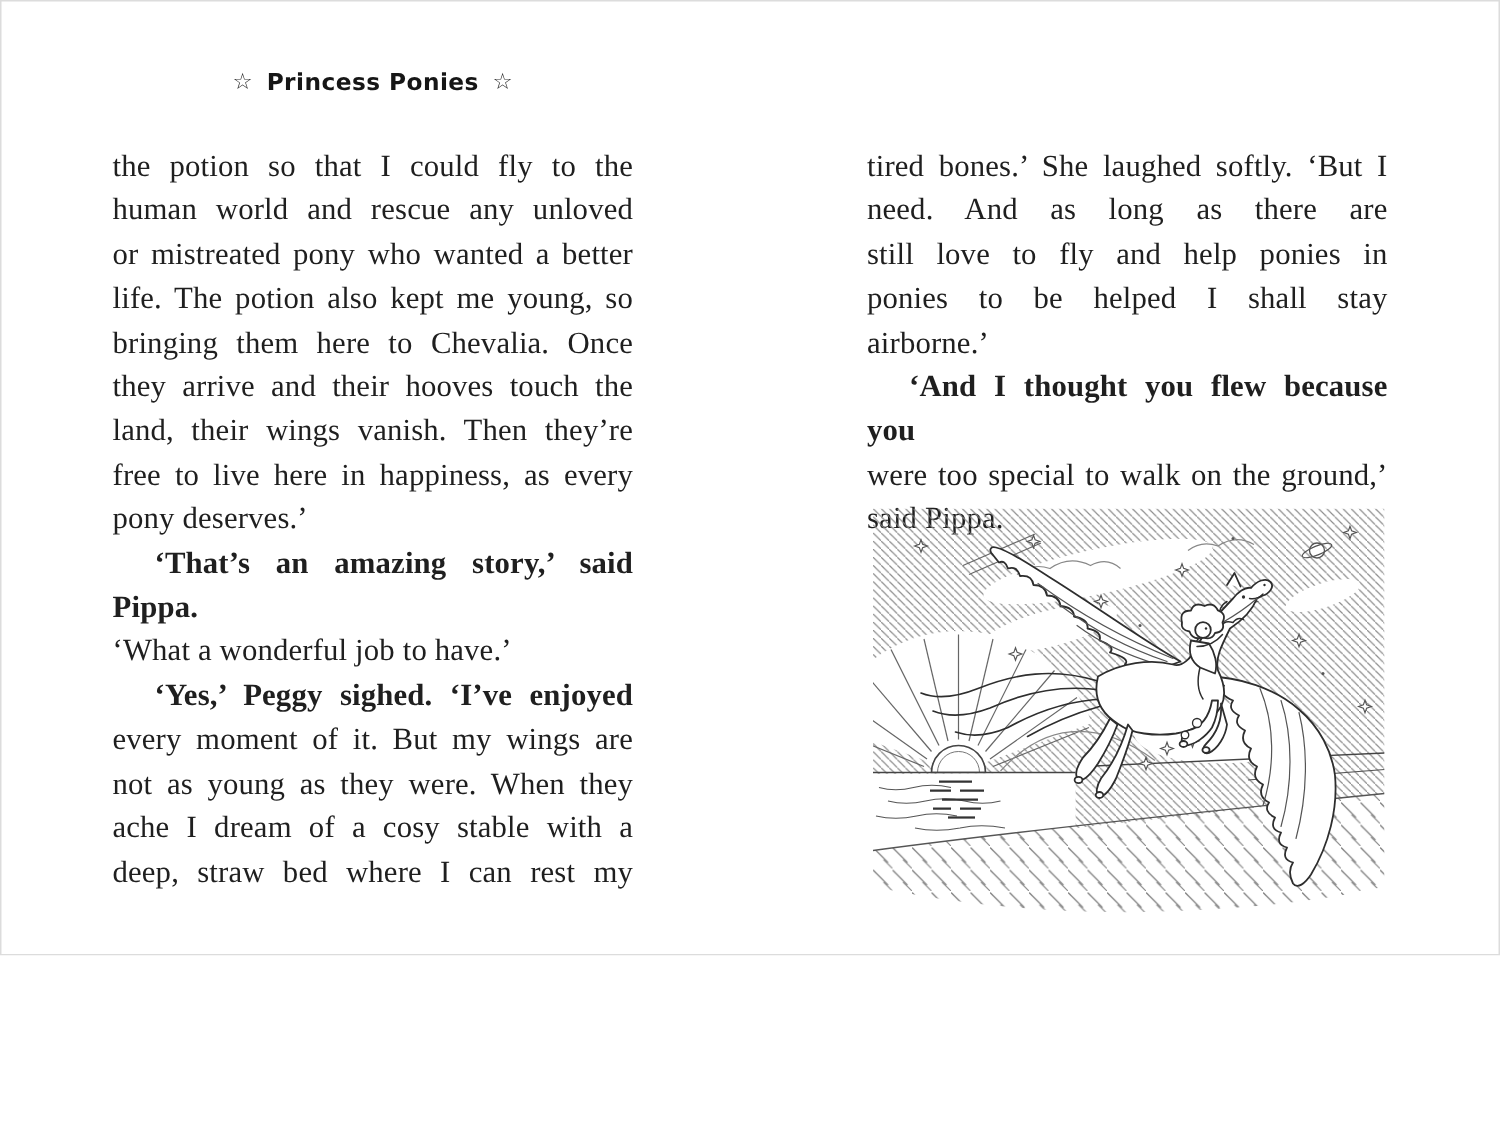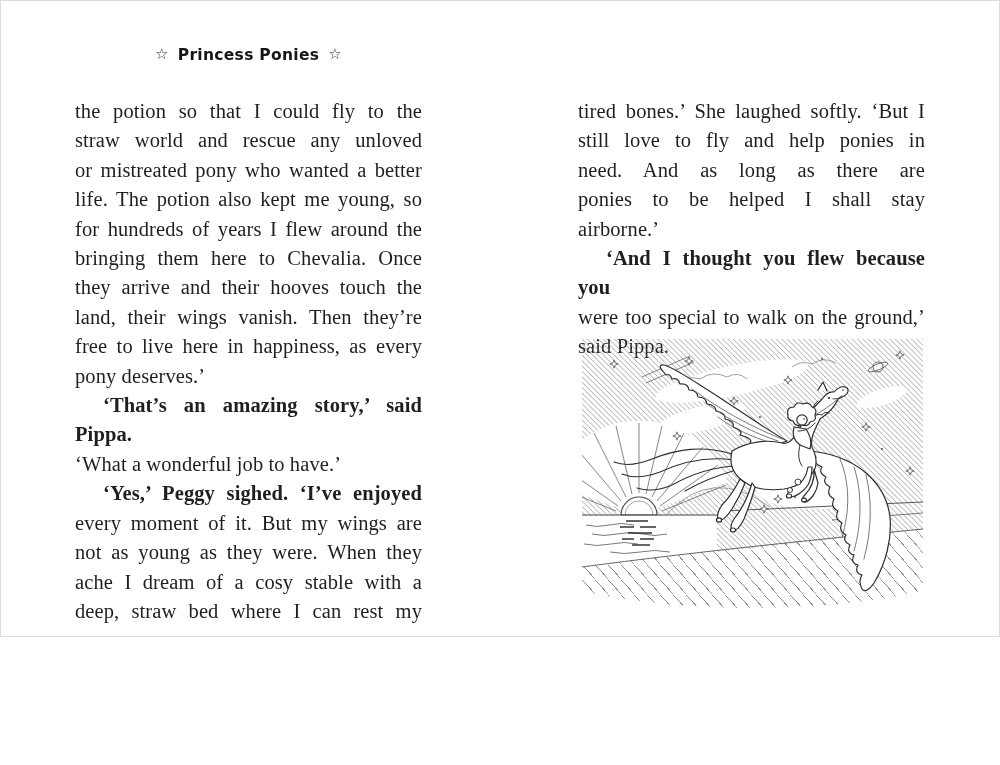--- a/index.html
+++ b/index.html
@@ -34,24 +34,23 @@
 <body>
 
 <div id="screen">
 
   <section class="page left">
     <header class="running-head">
       <span class="star">☆</span><span>Princess Ponies</span><span class="star">☆</span>
     </header>
     <div class="text-block">
         <div class="line">the potion so that I could fly to the</div>
-        <div class="line">straw world and rescue any unloved</div>
+        <div class="line">human world and rescue any unloved</div>
         <div class="line">or mistreated pony who wanted a better</div>
         <div class="line">life. The potion also kept me young, so</div>
-        <div class="line">for hundreds of years I flew around the</div>
         <div class="line">bringing them here to Chevalia. Once</div>
         <div class="line">they arrive and their hooves touch the</div>
         <div class="line">land, their wings vanish. Then they’re</div>
         <div class="line">free to live here in happiness, as every</div>
         <div class="line flush">pony deserves.’</div>
         <div class="line indent">‘That’s an amazing story,’ said Pippa.</div>
         <div class="line flush">‘What a wonderful job to have.’</div>
         <div class="line indent">‘Yes,’ Peggy sighed. ‘I’ve enjoyed</div>
         <div class="line">every moment of it. But my wings are</div>
         <div class="line">not as young as they were. When they</div>
@@ -74,22 +73,22 @@
           <circle cx="19.4" cy="3.9" r="1.2"></circle>
         </g>
         <text y="6" text-anchor="middle" font-size="15" fill="#1c1c1c">24</text>
       </svg>
     </div>
   </section>
 
   <section class="page right">
     <div class="text-block">
         <div class="line">tired bones.’ She laughed softly. ‘But I</div>
+        <div class="line">need. And as long as there are</div>
         <div class="line">still love to fly and help ponies in</div>
-        <div class="line">need. And as long as there are</div>
         <div class="line">ponies to be helped I shall stay</div>
         <div class="line flush">airborne.’</div>
         <div class="line indent">‘And I thought you flew because you</div>
         <div class="line">were too special to walk on the ground,’</div>
         <div class="line flush">said Pippa.</div>
       </div>
 
     <figure class="illo" aria-label="Black-and-white line drawing of Pippa riding Peggy, a winged pony, flying over the sea past a rising sun, with stars and a small ringed planet in the hatched sky.">
       <svg width="341" height="273" viewBox="0 0 341 273">
         <defs>

